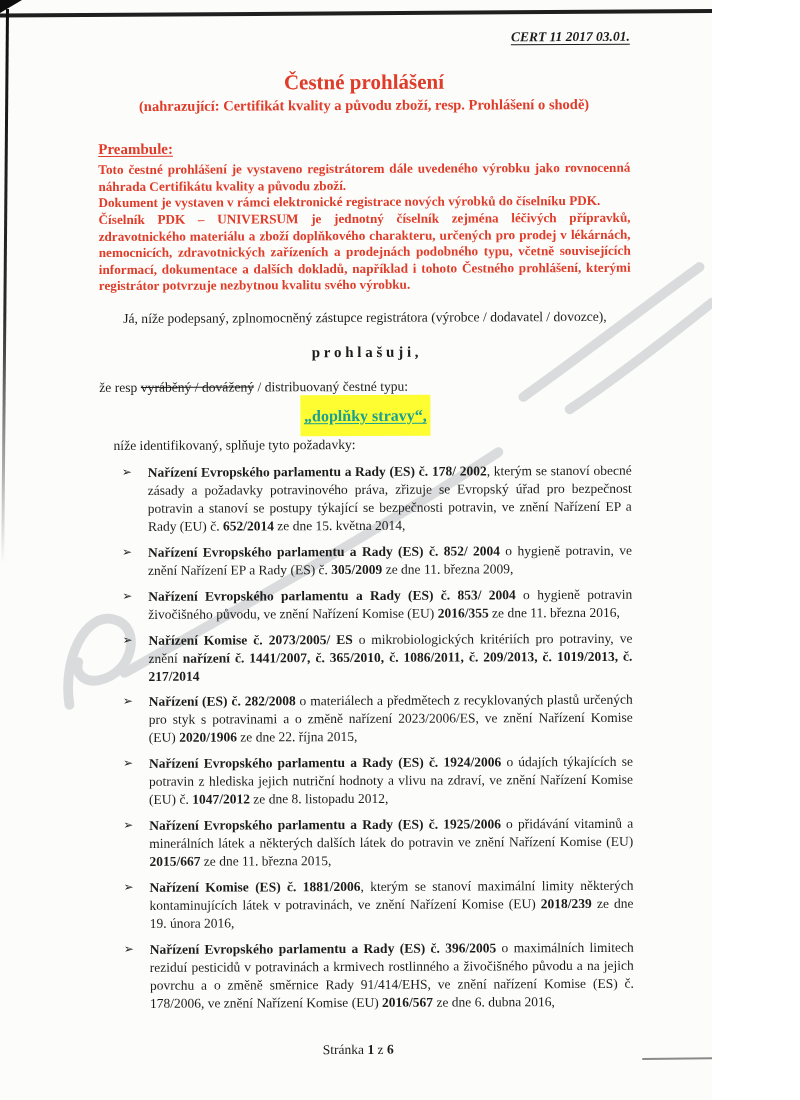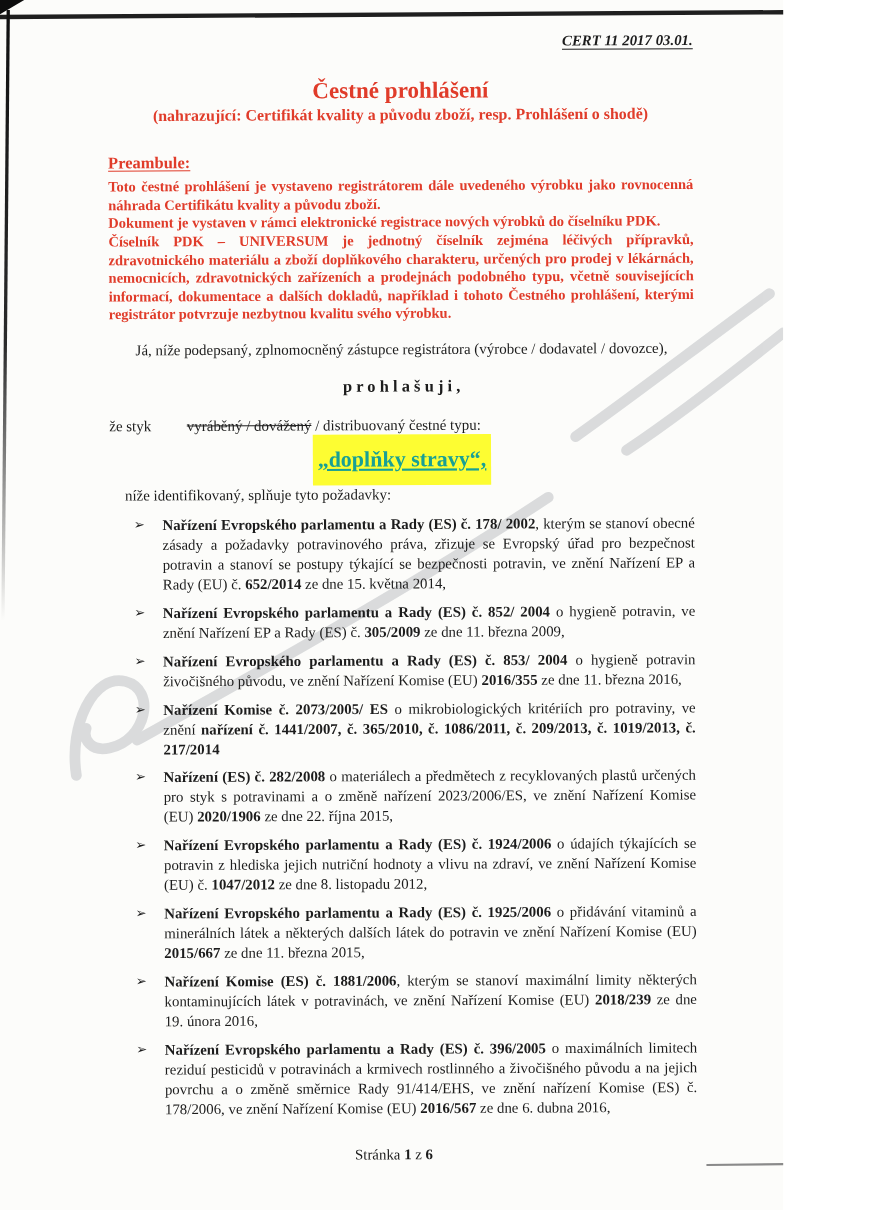--- a/index.html
+++ b/index.html
@@ -16,37 +16,37 @@
     background:linear-gradient(#101010 0%, #2b2b2b 55%, rgba(80,80,80,0)); transform:rotate(0.5deg); transform-origin:top; }
   .scan-corner { position:absolute; top:0; left:0; width:0; height:0;
     border-top:13px solid #0d0d0d; border-right:22px solid transparent; }
   
   .watermark { position:absolute; inset:0; pointer-events:none; opacity:.5; }
   .watermark path { fill:none; stroke:var(--watermark, #b9bcc0); stroke-width:11; stroke-linecap:round; }
   
   .content { position:relative; height:100%; box-sizing:border-box;
     padding:30px 80px 0 100px; transform:rotate(-0.25deg); }
   .b { font-weight:bold; }
-  .strike { text-decoration:line-through;margin-left:29px; }
+  .strike { text-decoration:line-through; }
   .doc-ref { text-align:right; font-style:italic; font-weight:bold; font-size:13.5px;
     text-decoration:underline; text-underline-offset:3px; }
   .title { margin:24px 0 2px; text-align:center; color:var(--red, #e03c2a);
     font-size:21px; font-weight:bold; }
   .subtitle { text-align:center; color:var(--red, #e03c2a); font-weight:bold; font-size:14.5px; }
   .preamble-heading { margin-top:26px; color:var(--red, #e03c2a); font-weight:bold;
     font-size:15px; text-decoration:underline; text-underline-offset:2px; }
   .preamble { margin-top:4px; color:var(--red, #e03c2a); font-weight:bold;
     font-size:13.2px; line-height:1.26; text-align:justify; }
   .pre-para { margin:0; }
   .intro { margin-top:16px; text-align:center; font-size:13.6px; }
   .verb { margin-top:18px; text-align:center; font-weight:bold; font-size:15px; }
   .type-line { margin-top:18px; font-size:13.6px; }
   .product-wrap { margin-top:12px; text-align:center; }
   .product { background:var(--highlight, #fdfd32); color:var(--product_text, #18a095);
-    font-weight:bold; font-size:20px; text-decoration:underline; text-underline-offset:2px;
+    font-weight:bold; font-size:16px; text-decoration:underline; text-underline-offset:2px;
     padding:12px 4px; }
   .req-intro { margin-top:12px; padding-left:14px; font-size:13.6px; }
   .req-list { margin-top:10px; }
   .req-item { display:flex; margin:0 0 8px 22px; }
   .bullet { flex:0 0 26px; width:26px; font-family:"DejaVu Sans", sans-serif;
     font-size:12px; padding-top:1px; }
   .req-text { flex:1; font-size:13.5px; line-height:1.33; text-align:justify; }
   .footer { position:absolute; left:0; right:0; bottom:42px; text-align:center; font-size:13.5px; }
   .footer-line { position:absolute; bottom:40px; left:640px; width:100px; height:1.5px;
     background:#8a8a8a; transform:rotate(-0.4deg); }
@@ -74,21 +74,21 @@
 
     <div class="preamble-heading">Preambule:</div>
     <div class="preamble">
         <div class="pre-para">Toto čestné prohlášení je vystaveno registrátorem dále uvedeného výrobku jako rovnocenná náhrada Certifikátu kvality a původu zboží.</div>
         <div class="pre-para">Dokument je vystaven v rámci elektronické registrace nových výrobků do číselníku PDK.</div>
         <div class="pre-para">Číselník PDK – UNIVERSUM je jednotný číselník zejména léčivých přípravků, zdravotnického materiálu a zboží doplňkového charakteru, určených pro prodej v lékárnách, nemocnicích, zdravotnických zařízeních a prodejnách podobného typu, včetně souvisejících informací, dokumentace a dalších dokladů, například i tohoto Čestného prohlášení, kterými registrátor potvrzuje nezbytnou kvalitu svého výrobku.</div>
       </div>
 
     <div class="intro">Já, níže podepsaný, zplnomocněný zástupce registrátora (výrobce / dodavatel / dovozce),</div>
     <div class="verb">p r o h l a š u j i ,</div>
-    <div class="type-line"><span>že styk </span><span class="strike">vyráběný / dovážený</span><span> / distribuovaný čestné typu:</span></div>
+    <div class="type-line"><span>že resp </span><span class="strike">vyráběný / dovážený</span><span> / distribuovaný čestné typu:</span></div>
 
     <div class="product-wrap">
       <span class="product">„doplňky stravy“,</span>
     </div>
 
     <div class="req-intro">níže identifikovaný, splňuje tyto požadavky:</div>
     <div class="req-list">
         <div class="req-item">
           <span class="bullet">➢</span>
           <span class="req-text"><span class="b">Nařízení Evropského parlamentu a Rady (ES) č. 178/ 2002</span><span>, kterým se stanoví obecné zásady a požadavky potravinového práva, zřizuje se Evropský úřad pro bezpečnost potravin a stanoví se postupy týkající se bezpečnosti potravin, ve znění Nařízení EP a Rady (EU) č. </span><span class="b">652/2014</span><span> ze dne 15. května 2014,</span></span>

